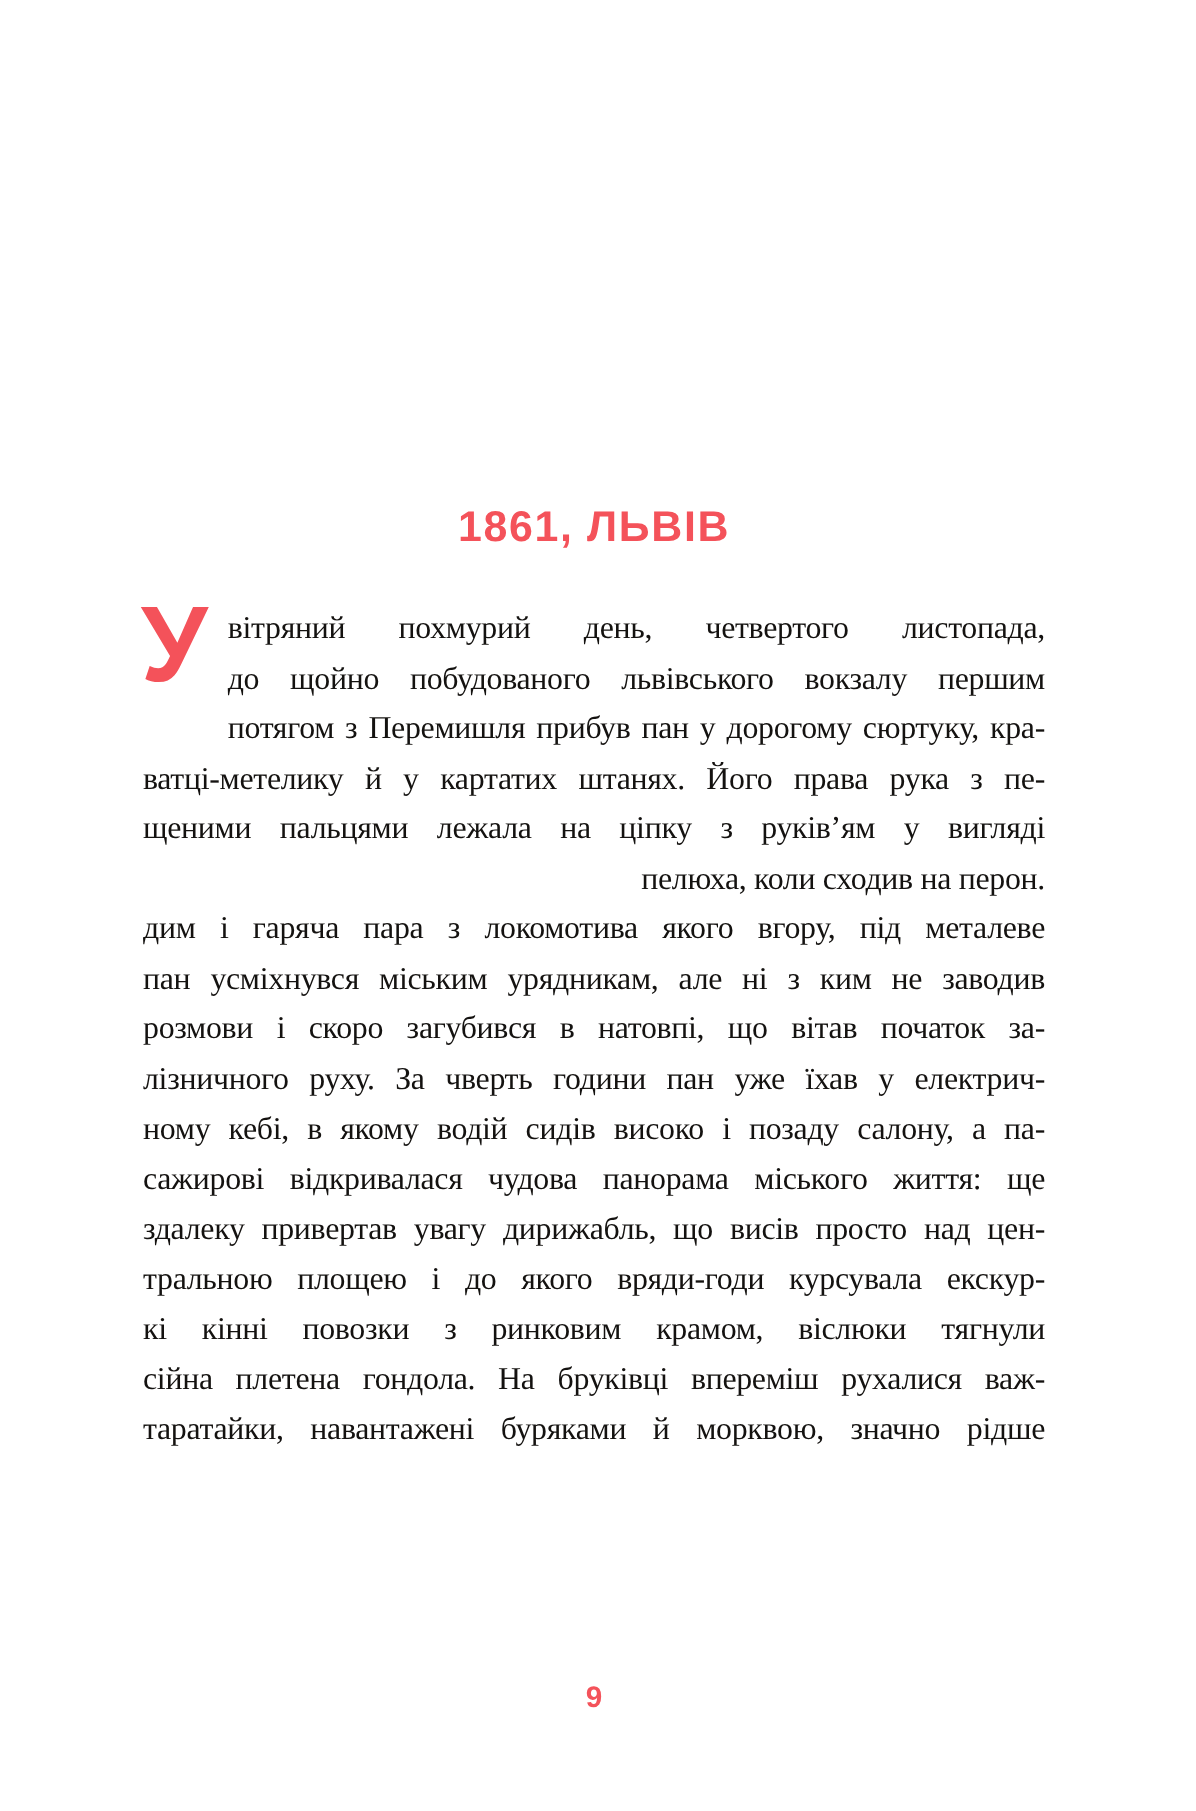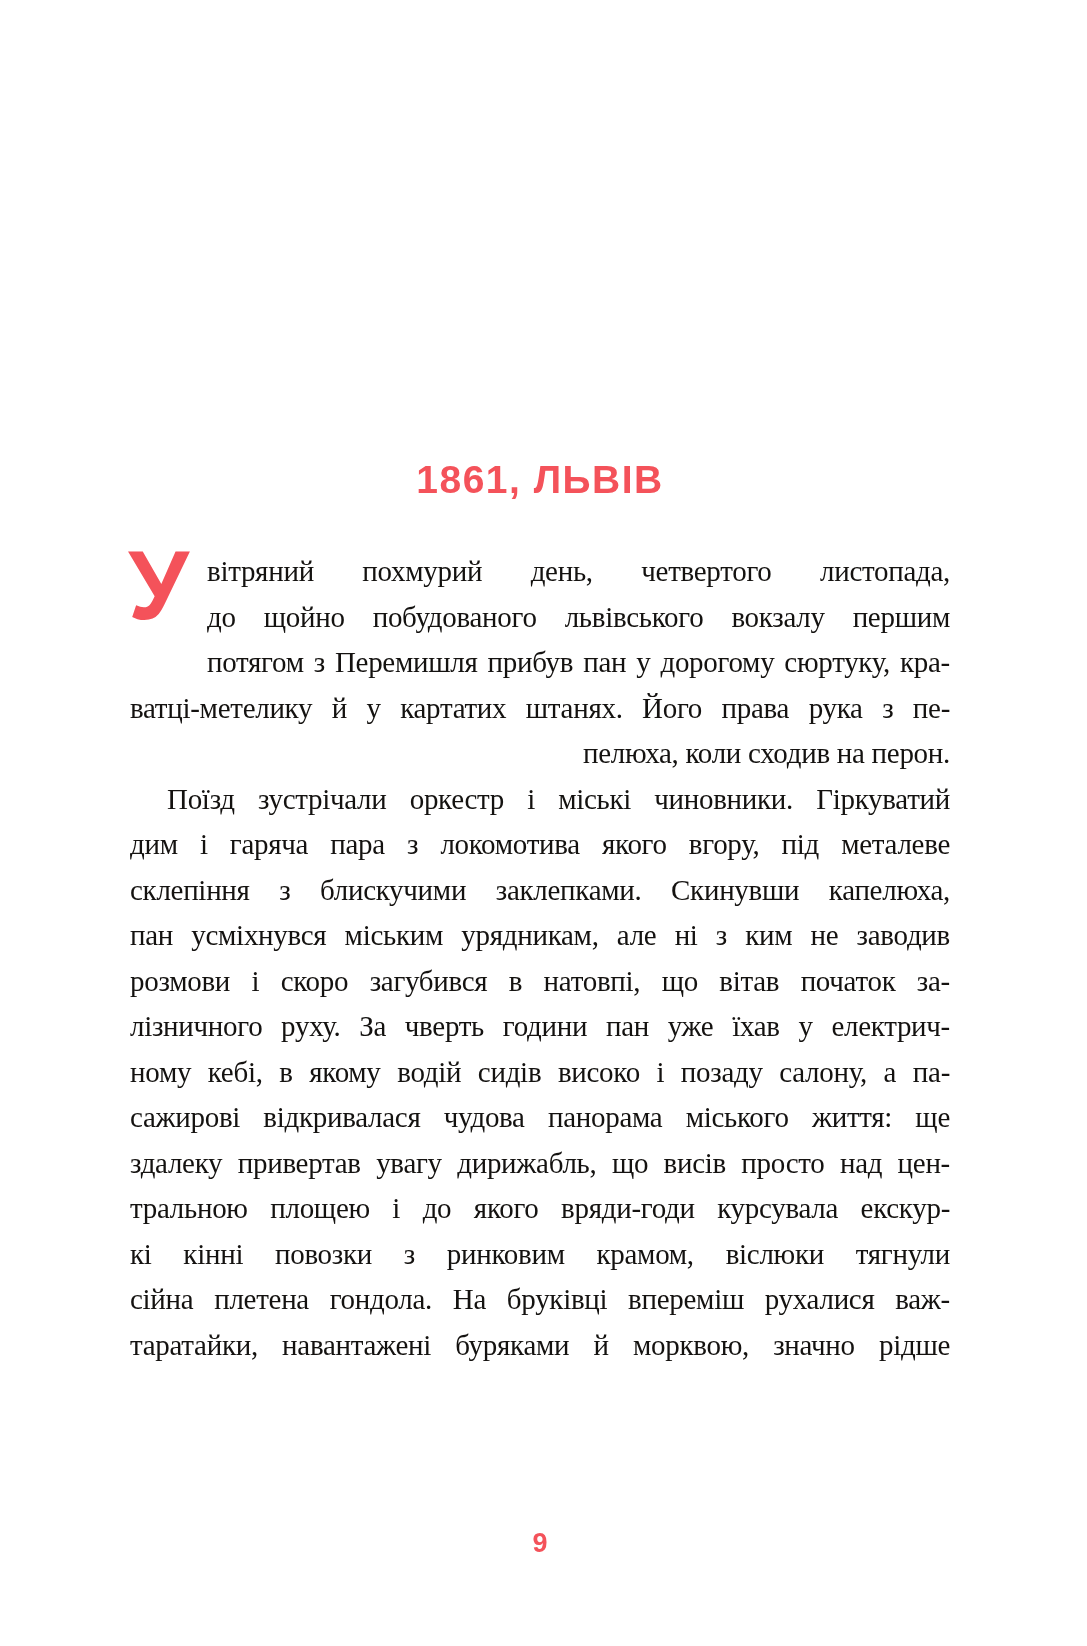--- a/index.html
+++ b/index.html
@@ -81,24 +81,23 @@
   <h1 class="chapter-title" style="color: rgb(244, 82, 90);">1861, ЛЬВІВ</h1>
 
   <div class="text-block" id="body-text">
     <div class="dropcap-spacer"></div>
     <span class="dropcap" style="color: rgb(244, 82, 90);">У</span>
 
   <div class="line just">вітряний похмурий день, четвертого листопада,</div>
       <div class="line just">до щойно побудованого львівського вокзалу першим</div>
       <div class="line just">потягом з Перемишля прибув пан у дорогому сюртуку, кра-</div>
       <div class="line just">ватці-метелику й у картатих штанях. Його права рука з пе-</div>
+      <div class="line just">щеними пальцями лежала на ціпку з руків’ям у вигляді</div>
       <div class="line">пелюха, коли сходив на перон.</div>
-      <div class="line just indent">Поїзд зустрічали оркестр і міські чиновники. Гіркуватий</div>
       <div class="line just">дим і гаряча пара з локомотива якого вгору, під металеве</div>
-      <div class="line just">склепіння з блискучими заклепками. Скинувши капелюха,</div>
       <div class="line just">пан усміхнувся міським урядникам, але ні з ким не заводив</div>
       <div class="line just">розмови і скоро загубився в натовпі, що вітав початок за-</div>
       <div class="line just">лізничного руху. За чверть години пан уже їхав у електрич-</div>
       <div class="line just">ному кебі, в якому водій сидів високо і позаду салону, а па-</div>
       <div class="line just">сажирові відкривалася чудова панорама міського життя: ще</div>
       <div class="line just">здалеку привертав увагу дирижабль, що висів просто над цен-</div>
       <div class="line just">тральною площею і до якого вряди-годи курсувала екскур-</div>
       <div class="line just">кі кінні повозки з ринковим крамом, віслюки тягнули</div>
       <div class="line just">сійна плетена гондола. На бруківці впереміш рухалися важ-</div>
       <div class="line just">таратайки, навантажені буряками й морквою, значно рідше</div>

